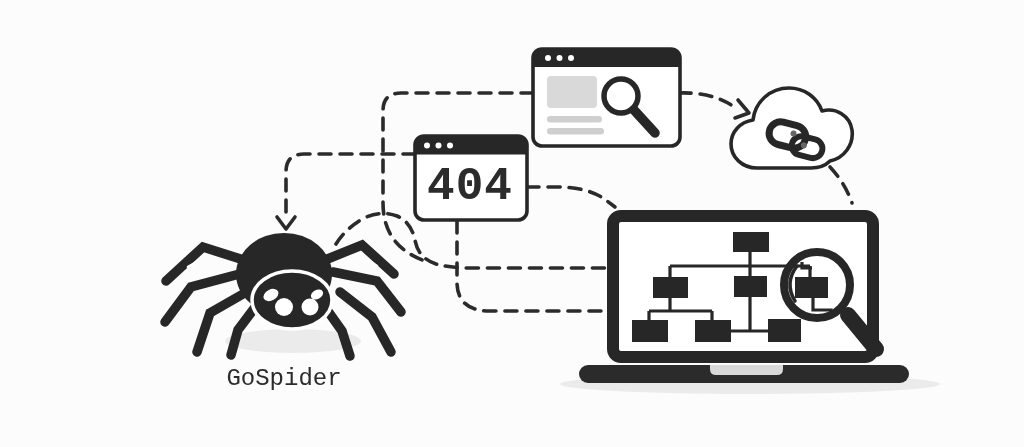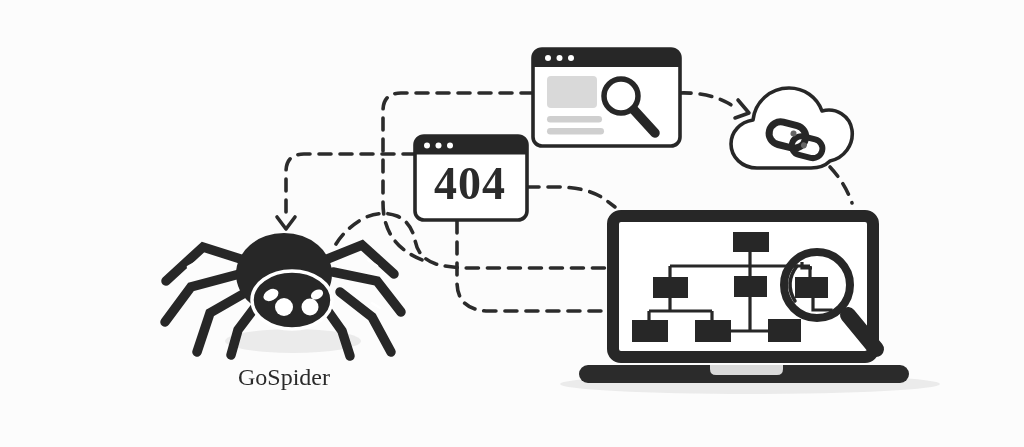--- a/index.html
+++ b/index.html
@@ -1,21 +1,21 @@
 <!DOCTYPE html>
 <html><head>
 <meta charset="utf-8">
 <style>
   html,body{margin:0;padding:0;background:#ffffff;}
   .stage{
     position:relative;
     width:1024px;height:447px;
     background:#fcfcfc;
     overflow:hidden;
-    font-family:Liberation Serif, serif;
+    font-family:Liberation Mono, monospace;
   }
   svg{display:block;}
   .connector{fill:none;stroke:#2b2b2b;stroke-width:3.6;stroke-dasharray:12 9;stroke-linecap:round;stroke-linejoin:round;}
   .arrowhead{fill:none;stroke:#2b2b2b;stroke-width:3.6;stroke-linecap:round;stroke-linejoin:round;}
   .ink{fill:#272727;}
   .outline{fill:#ffffff;stroke:#272727;stroke-width:3.6;}
   .leg{fill:none;stroke:#272727;stroke-width:9.5;stroke-linecap:round;stroke-linejoin:miter;}
   .leg-glint{fill:none;stroke:#ffffff;stroke-width:2.6;stroke-linecap:round;}
   .tree-line{fill:none;stroke:#272727;stroke-width:3.2;}
   .caption{font-size:24px;font-weight:500;fill:#2b2b2b;}

